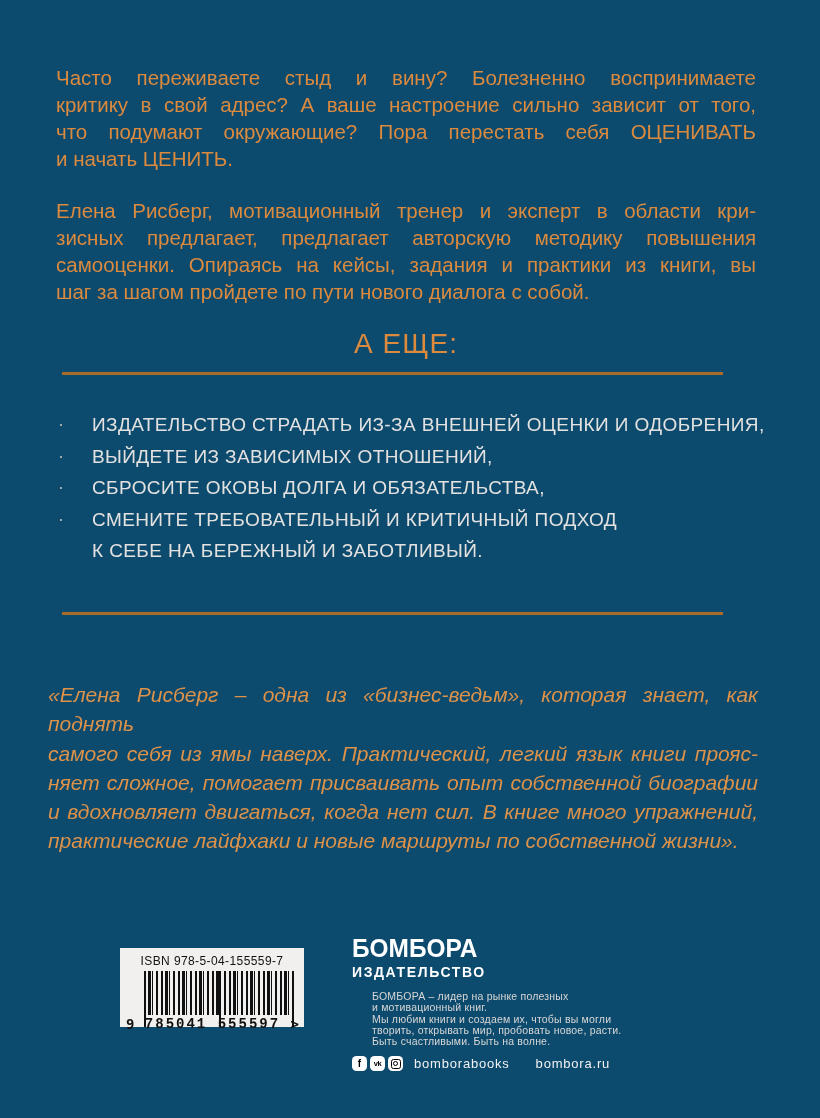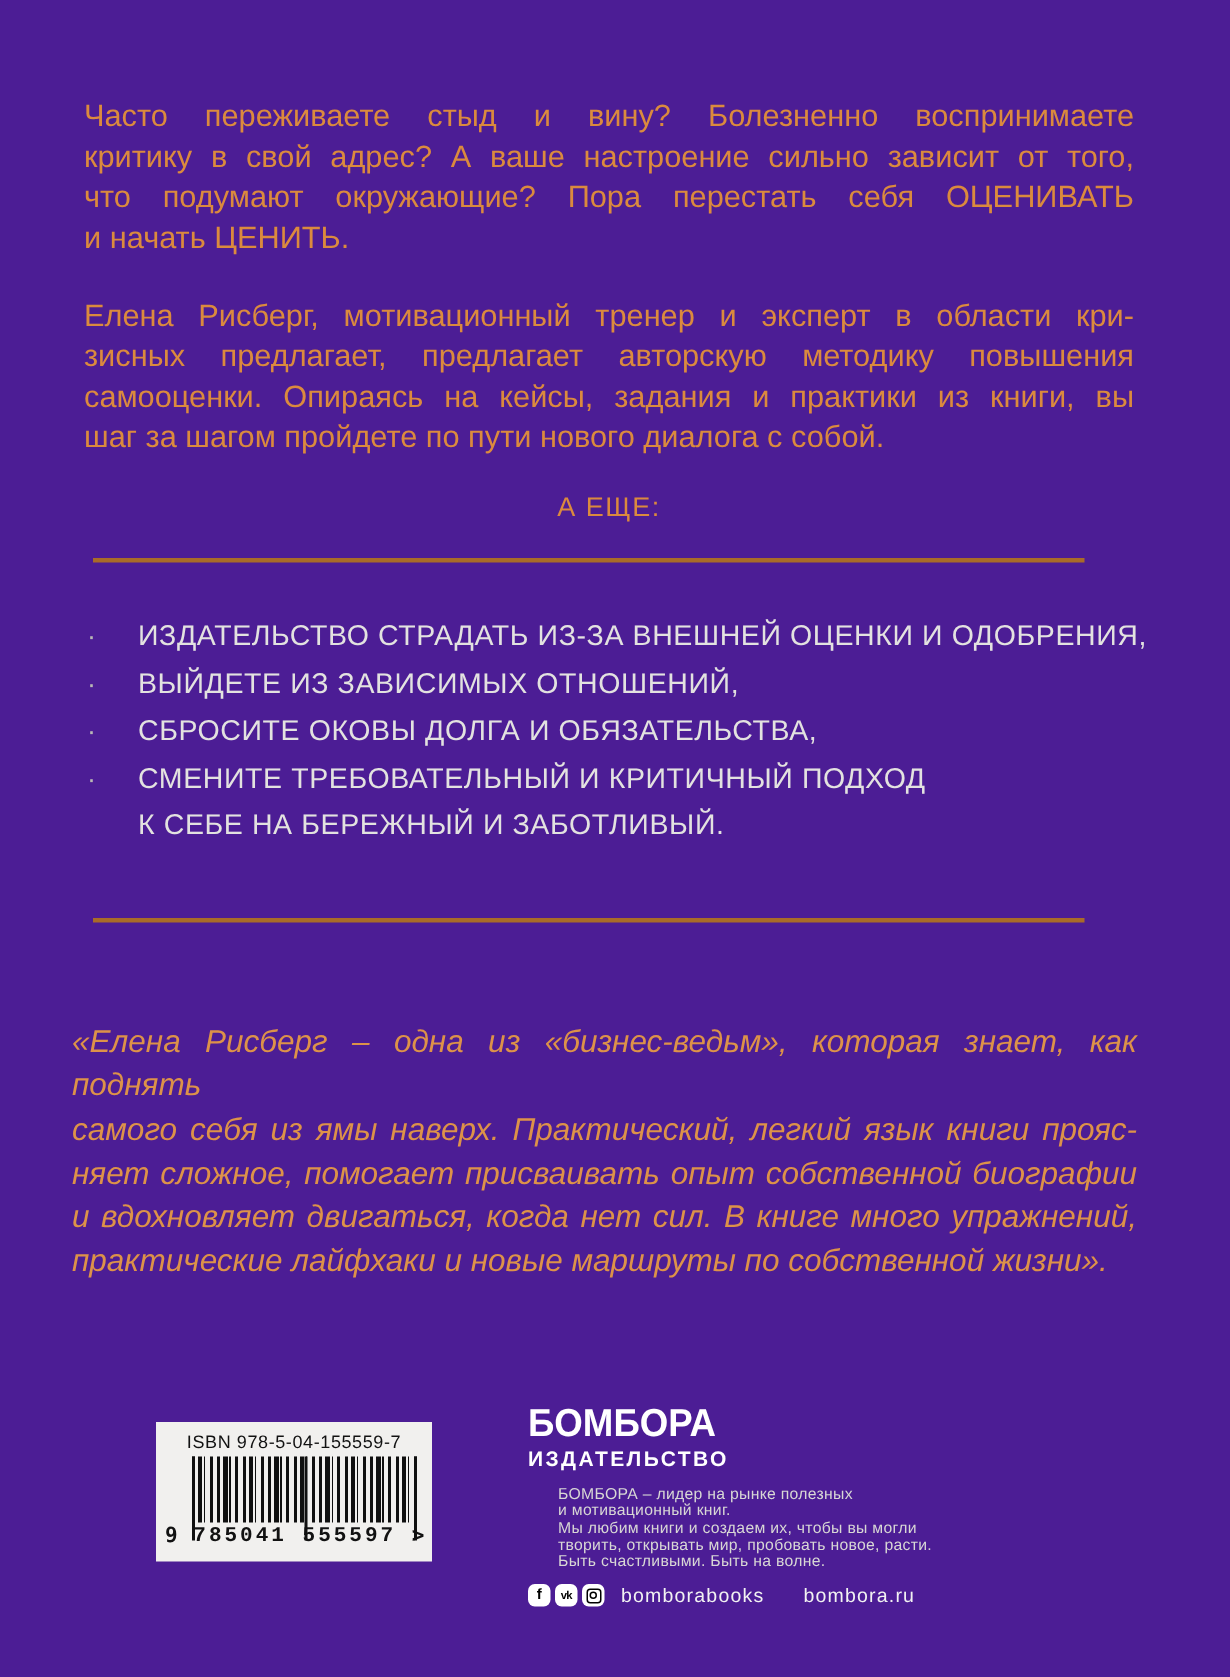--- a/index.html
+++ b/index.html
@@ -1,30 +1,30 @@
 <!DOCTYPE html>
 <html><head>
 <meta charset="utf-8">
 <style>
   html,body { margin:0; padding:0; background:#000; }
   .cover {
     position:relative; width:820px; height:1118px; overflow:hidden;
-    background:#4c1d95;
+    background:#0c4a6e;
     font-family:"Liberation Sans", sans-serif;
   }
   
   .para { position:absolute; left:56px; right:64px; color:#db8a3e; font-size:20.5px; line-height:27px; }
   #intro  { top:64px; }
   #author { top:197px; }
   .jline { text-align:justify; text-align-last:justify; }
   .lline { text-align:left; }
   
   .more-heading {
     position:absolute; top:328px; left:56px; right:64px;
-    text-align:center; color:#db8a3e; font-size:18px; letter-spacing:1px;
+    text-align:center; color:#db8a3e; font-size:28px; letter-spacing:1px;
   }
   
   .rule { position:absolute; left:62px; width:661px; height:3px; background:#a96b28; }
   #rule1 { top:372px; }
   #rule2 { top:612px; }
   
   .bullets { position:absolute; top:409px; left:58px; right:58px; color:#e3e2e0; font-size:19px; letter-spacing:0.4px; }
   .brow  { display:flex; height:31.6px; line-height:31.6px; }
   .bmark { flex:0 0 34px; color:#b9b8b6; font-size:18px; }
   .btext { flex:1; white-space:nowrap; }
@@ -34,21 +34,21 @@
     font-style:italic; color:#dd9249; font-size:21px; line-height:29.3px;
   }
   
   .attrib {
     position:absolute; top:830px; left:56px; right:64px;
     text-align:center; color:#db8a3e; font-size:20px;
   }
   .attrib .name { font-weight:bold; letter-spacing:0.5px; }
   
   .barcode {
-    position:absolute; left:104px; top:948px; width:184px; height:93px;
+    position:absolute; left:120px; top:948px; width:184px; height:79px;
     background:#f1f0ee; color:#121212;
   }
   .isbn { margin-top:6px; text-align:center; font-size:12px; letter-spacing:0.4px; }
   .bars {
     position:relative; margin:3px 10px 0 24px; height:44px;
     background:repeating-linear-gradient(90deg,
       #101010 0 2px, transparent 2px 4px,
       #101010 4px 7px, transparent 7px 8px,
       #101010 8px 9px, transparent 9px 12px,
       #101010 12px 14px, transparent 14px 17px);

